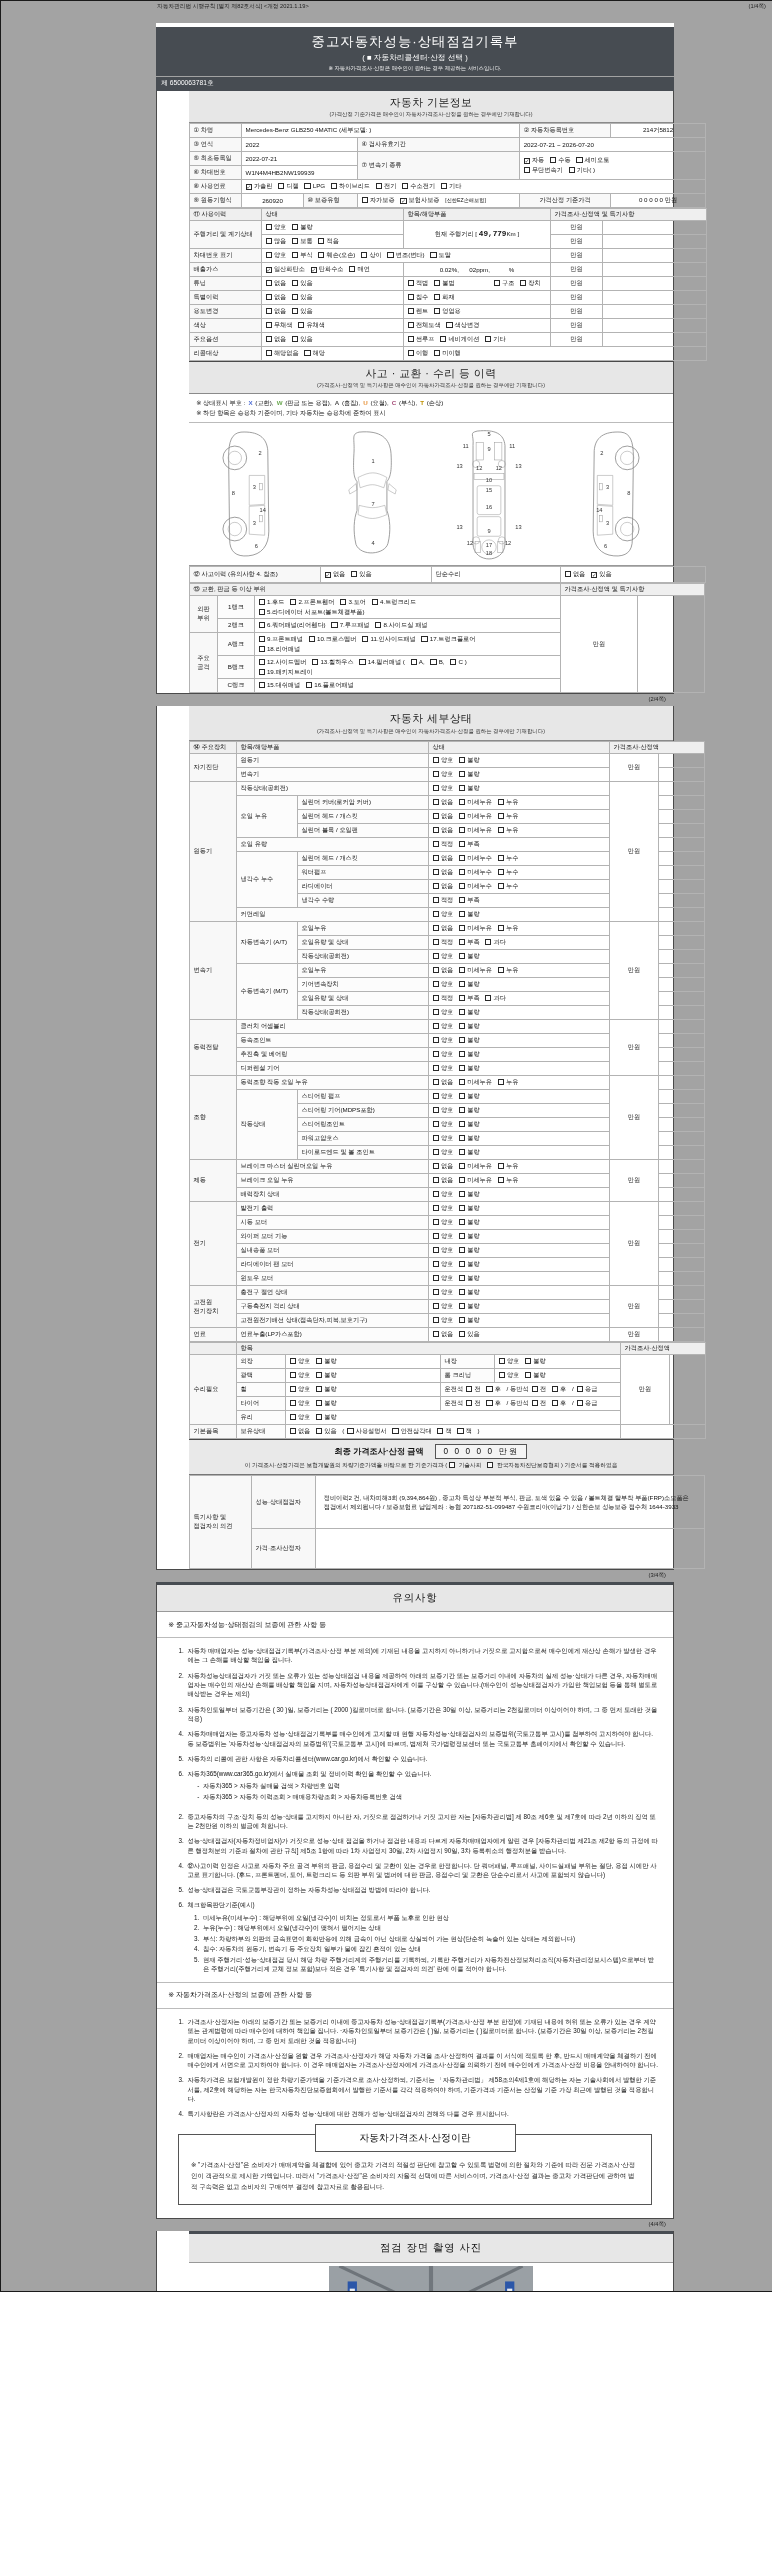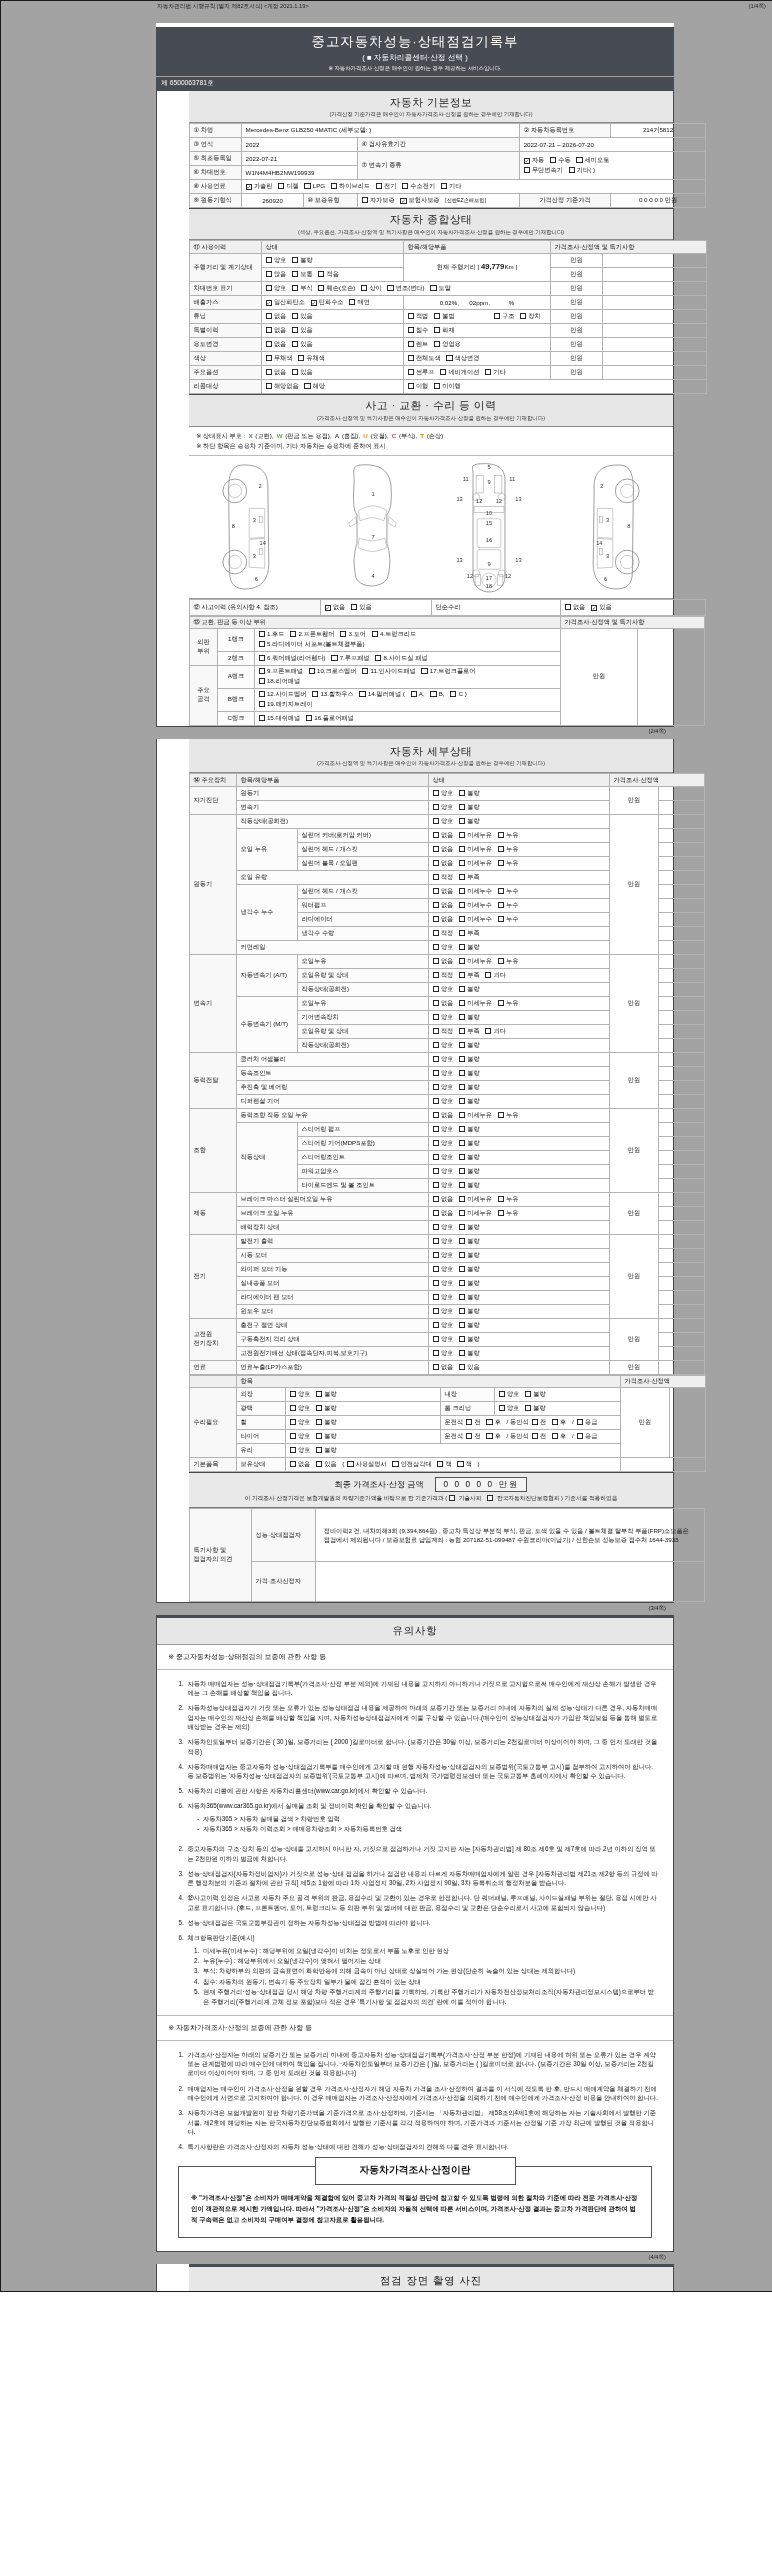--- a/index.html
+++ b/index.html
@@ -24,44 +24,44 @@
   td.item { background:#fcfcfc; }
   td.money { text-align:center; color:#222; }
   td.center { text-align:center; }
   td.pre { white-space:pre; }
   td.split { }
   .splitwrap { display:flex; justify-content:space-between; align-items:center; }
   .bx { display:inline-block; width:6.2px; height:6.2px; border:1px solid #2a2a2a; margin-right:2.1px; vertical-align:-1px; line-height:4.6px; font-size:5.7px; font-weight:bold; text-align:center; color:#111; background:#fff; }
   .ck { margin-right:5.7px; white-space:nowrap; display:inline-block; }
   .mtx { margin-right:3.1px; }
   .mtx.small { font-size:5.2px; }
-  .runbig { font-size:7.7px; font-weight:bold; }
+  .runbig { font-size:7.7px; font-weight:bold;font-family:Liberation Mono, monospace; }
   .legendwrap { padding:4.1px 7.2px 3.1px; font-size:6.2px; line-height:1.7; border-bottom:0.5px solid #bbb; }
   .legend .sym { font-weight:bold; margin:0 1px 0 3.1px; }
   .diagrambox { padding:5.2px 0 4.1px; border-bottom:0.5px solid #999; }
   .views { display:flex; justify-content:center; gap:17.5px; }
   .views svg { display:block; }
   .vshape { fill:none; stroke:#8a8a8a; stroke-width:1.6; }
   .vshape2 { fill:none; stroke:#9a9a9a; stroke-width:1; }
   .nums text { font-size:11px; fill:#333; font-family:"Liberation Sans","DejaVu Sans",sans-serif; }
   .finalband { background:#e9e9e9; border-top:1px solid #4a4a4a; border-bottom:0.5px solid #777; padding:3.6px 5.2px 4.1px; text-align:center; }
-  .finalband .fl { font-size:8.2px; font-weight:normal; display:inline-block; margin-right:9.3px; }
+  .finalband .fl { font-size:8.2px; font-weight:bold; display:inline-block; margin-right:9.3px; }
   .finalband .fv { font-size:8.2px; letter-spacing:2.1px; border:0.5px solid #555; background:#f4f4f4; padding:1px 7.2px; display:inline-block; }
   .finalband .fn { font-size:5.7px; margin-top:3.1px; color:#222; }
   .pagemark { width:665px; margin-left:155px; text-align:right; font-size:5.7px; padding:1.5px 0 2.1px; color:#222; }
   .noticebody { padding:0; }
   .ntitle { background:#e7e7e7; border-bottom:0.5px solid #999; text-align:center; font-size:10.3px; letter-spacing:1px; padding:6.2px 0; border-top:3.1px solid #474c52; }
   .nsec { font-size:7px; padding:7.2px 11.3px; border-bottom:0.5px solid #bbb; }
   .nitems { padding:8.2px 13.4px 5.2px; }
   .nitem { display:flex; font-size:6.3px; line-height:1.5; margin-bottom:5.7px; }
   .nitem .no { width:13.4px; flex:none; text-align:right; margin-right:3.6px; }
   .nitem.sub { margin-left:15.5px; margin-top:-2.6px; margin-bottom:3.6px; }
   .nitem.gap { margin-top:10.3px; }
   .nboxwrap { padding:4.1px 20.6px 13.4px; }
-  .nbox { border:0.5px solid #555; padding:9.3px 12.4px 11.3px; position:relative;font-weight:bold; }
+  .nbox { border:0.5px solid #555; padding:9.3px 12.4px 11.3px; position:relative; }
   .nboxtitle { width:201px; margin:-19.6px auto 7.2px; background:#fff; border:0.5px solid #555; text-align:center; font-size:9.8px; padding:6.2px 0; }
   .nboxtext { font-size:6.4px; line-height:1.75; }
   .photosheet .ptitle { background:#e7e7e7; border-bottom:0.5px solid #999; border-top:3.1px solid #474c52; text-align:center; font-size:10.3px; letter-spacing:1px; padding:7.2px 0; }
   .photowrap { padding:3.1px 0 0; text-align:center; }
   .photowrap svg { display:block; margin:0 auto; }
   .acc12 td { height:15.5px; }
   .vertlbl { text-align:center; }
   .mixline { padding:0.5px 0; }
   .opin td { vertical-align:middle; }
   .opin .optxt { font-size:6.2px; line-height:1.55; padding:3.1px 4.1px; }
@@ -139,24 +139,20 @@
               <td class="lbl">⑨ 원동기형식</td>
               <td class="center">260920</td>
               <td class="lbl">⑩ 보증유형</td>
               <td colspan="2"><span class="ck"><span class="bx"></span><span>자가보증</span></span><span class="ck"><span class="bx">✓</span><span>보험사보증</span></span><span class="mtx small">[신한EZ손해보험]</span></td>
               <td class="lbl center">가격산정 기준가격</td>
               <td class="center">0 0 0 0 0 만원</td>
             </tr>
           </tbody>
       </table>
 
-      <div class="ghead">
-        <div class="gt">자동차 종합상태</div>
-        <div class="gs">(색상, 주요옵션, 가격조사·산정액 및 특기사항은 매수인이 자동차가격조사·산정을 원하는 경우에만 기재합니다)</div>
-      </div>
       <table id="tbl-summary">
         <colgroup>
             <col style="width:72px">
             <col style="width:142px">
             <col style="width:147px">
             <col style="width:52px">
             <col style="width:104px">
           </colgroup>
         <tbody>
             <tr class="hdr">

